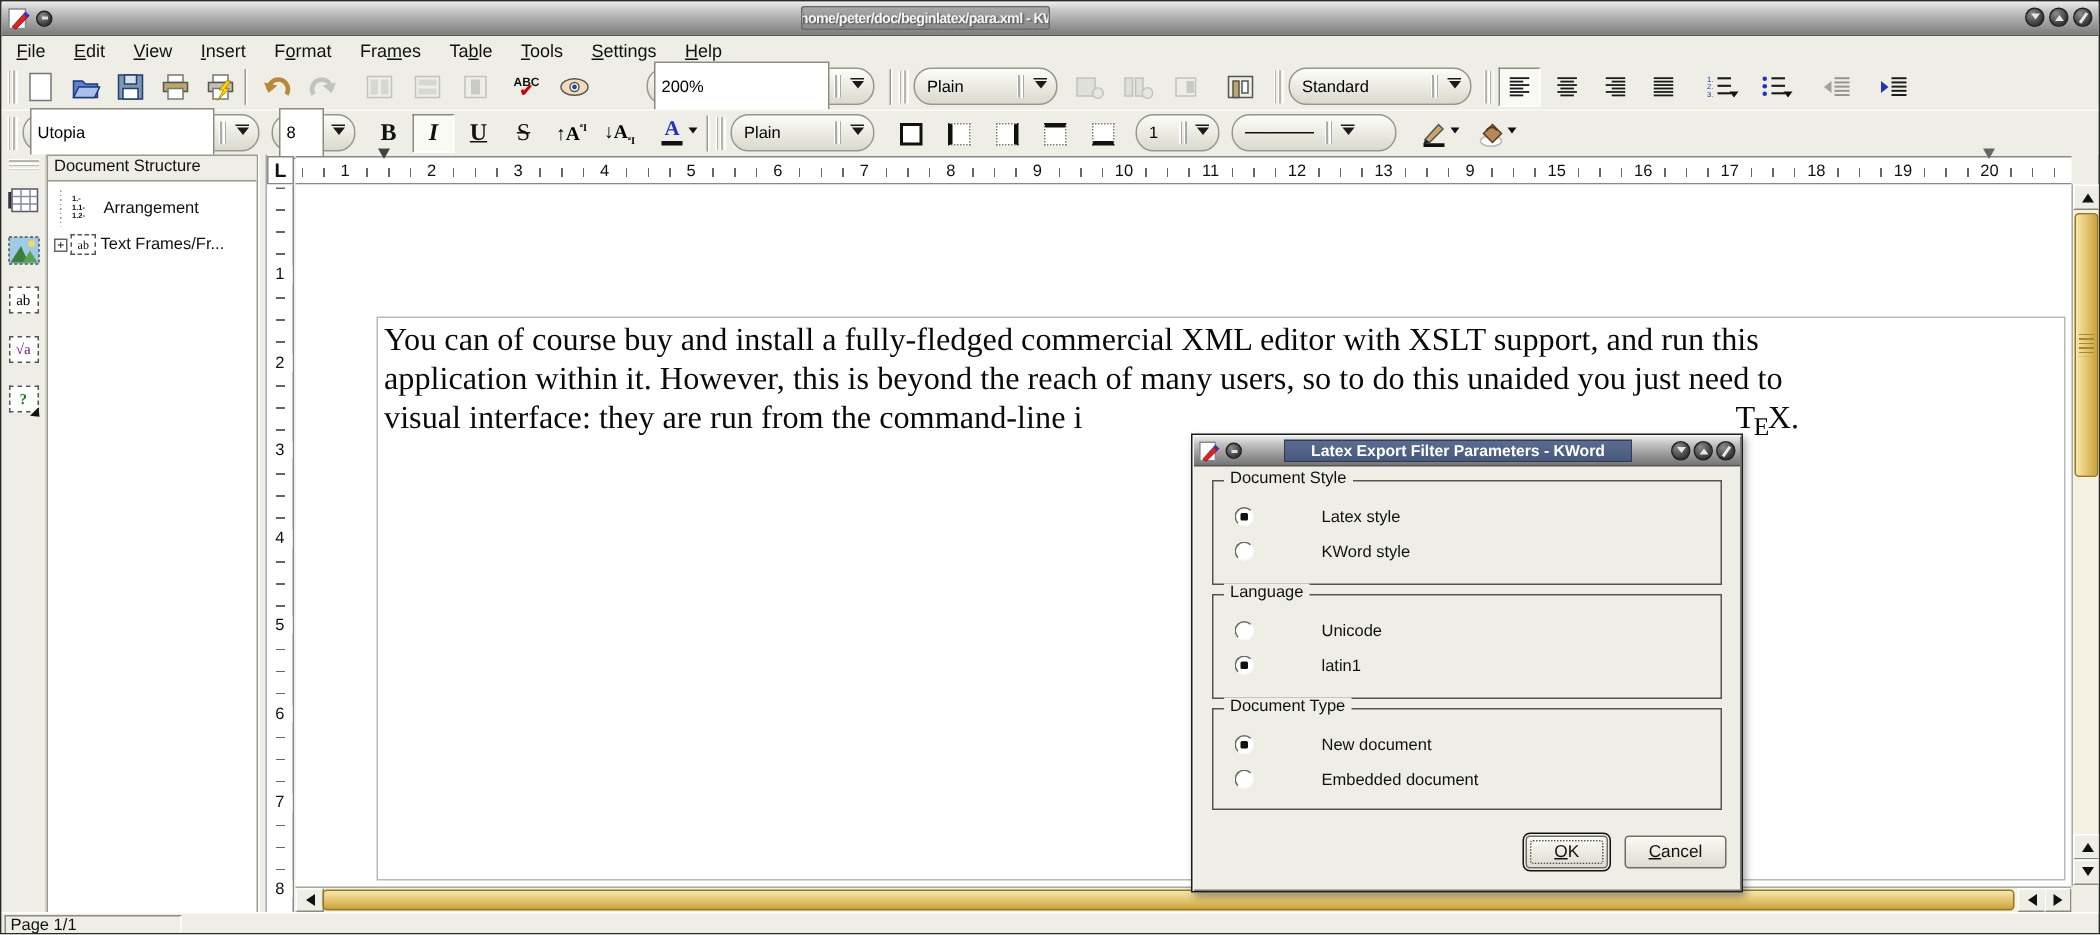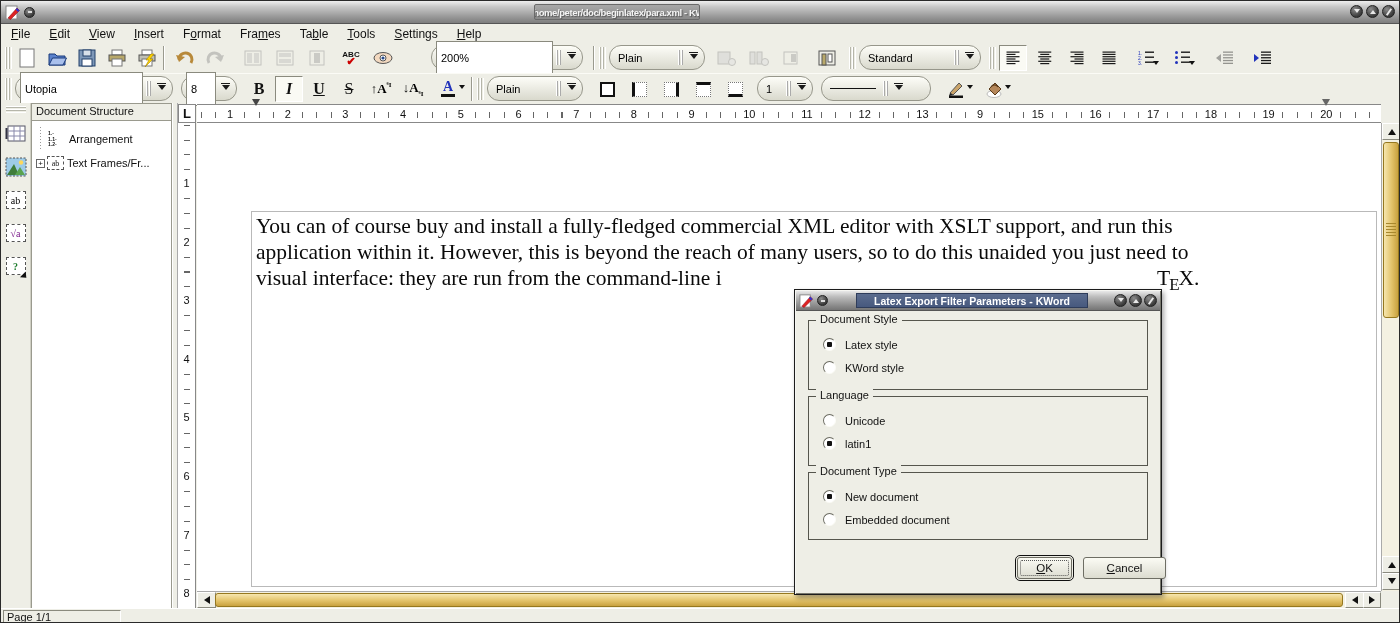--- a/index.html
+++ b/index.html
@@ -170,21 +170,21 @@
     justify-content:center; white-space:nowrap; }
   .dlg-controls { position:absolute; right:3px; top:3px; display:flex; gap:2px; }
   .groupbox { position:absolute; left:13px; width:340px; border:1px solid #55554d; }
   .groupbox .legend { position:absolute; top:-8px; left:7px; background:#eeeee6; padding:0 4px;
     font-size:11px; color:#111; }
   .radio-row { display:flex; align-items:center; gap:9px; height:23px; padding-left:14px; }
   .kradio { width:13px; height:13px; border-radius:50%; background:#fff; flex:none;
     border:1px solid; border-color:#6a6a60 #fbfbf6 #fbfbf6 #6a6a60; position:relative; }
   .kradio.selected::after { content:""; position:absolute; left:3px; top:3px; width:5px; height:5px;
     background:#111; border-radius:1px; }
-  .rlabel { font-size:11px; color:#111; }
+  .rlabel { font-size:11px; color:#111;margin-left:36px; }
   .kbtn { position:absolute; height:22px; background:linear-gradient(180deg,#fbfbf4,#dcdcd0);
     border:1px solid #6e6e64; border-radius:3px; font-size:11.5px; color:#111;
     font-family:"Liberation Sans",sans-serif; }
   .kbtn .u { text-decoration:underline; }
   .kbtn.default { outline:1px solid #111; outline-offset:1px; }
   .kbtn.default::after { content:""; position:absolute; inset:2px; border:1px dotted #555; border-radius:2px; }
 
   
   svg { display:block; }
   .abc-wrap { display:flex; flex-direction:column; align-items:center; line-height:8px; }
@@ -753,16 +753,16 @@
           <span class="rlabel">New document</span>
         </div>
         <div class="radio-row">
           <span class="kradio"></span>
           <span class="rlabel">Embedded document</span>
         </div>
       </div>
     </div>
 
     <button class="kbtn default" style="left:222px; top:267px; width:55px"><span class="u">O</span><span>K</span></button>
-    <button class="kbtn" style="left:288px; top:267px; width:83px"><span class="u">C</span><span>ancel</span></button>
+    <button class="kbtn" style="left:288px; top:267px; width:68px"><span class="u">C</span><span>ancel</span></button>
   </div>
 
 </div>
 
 </body></html>

